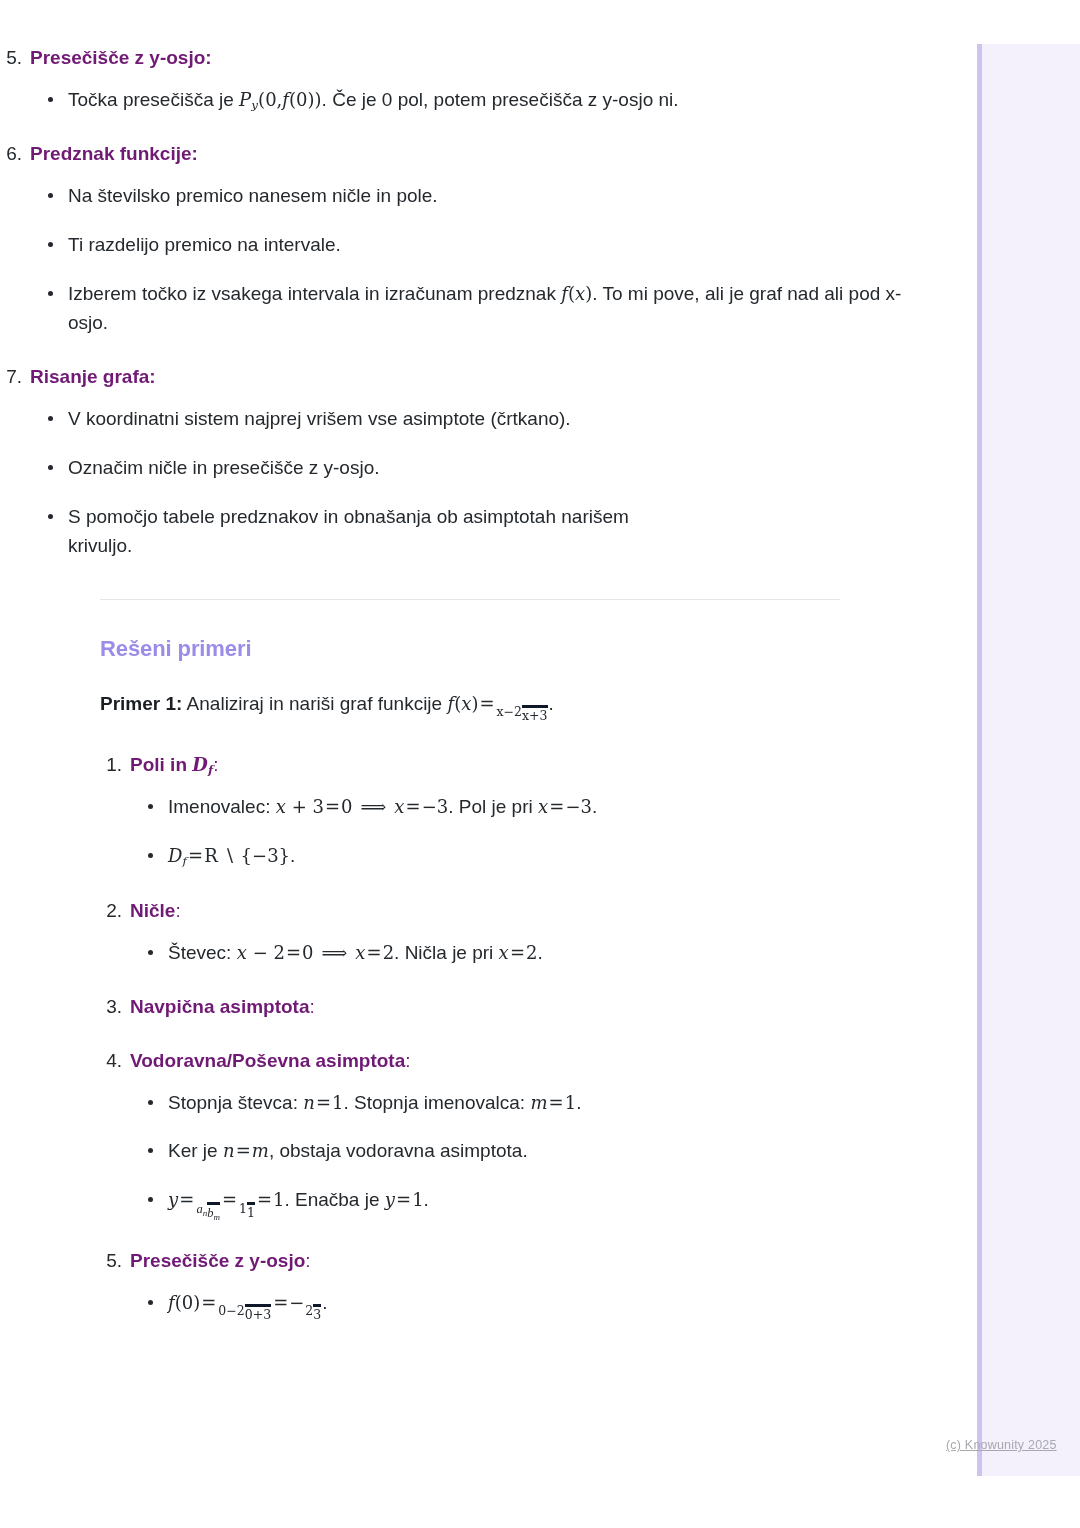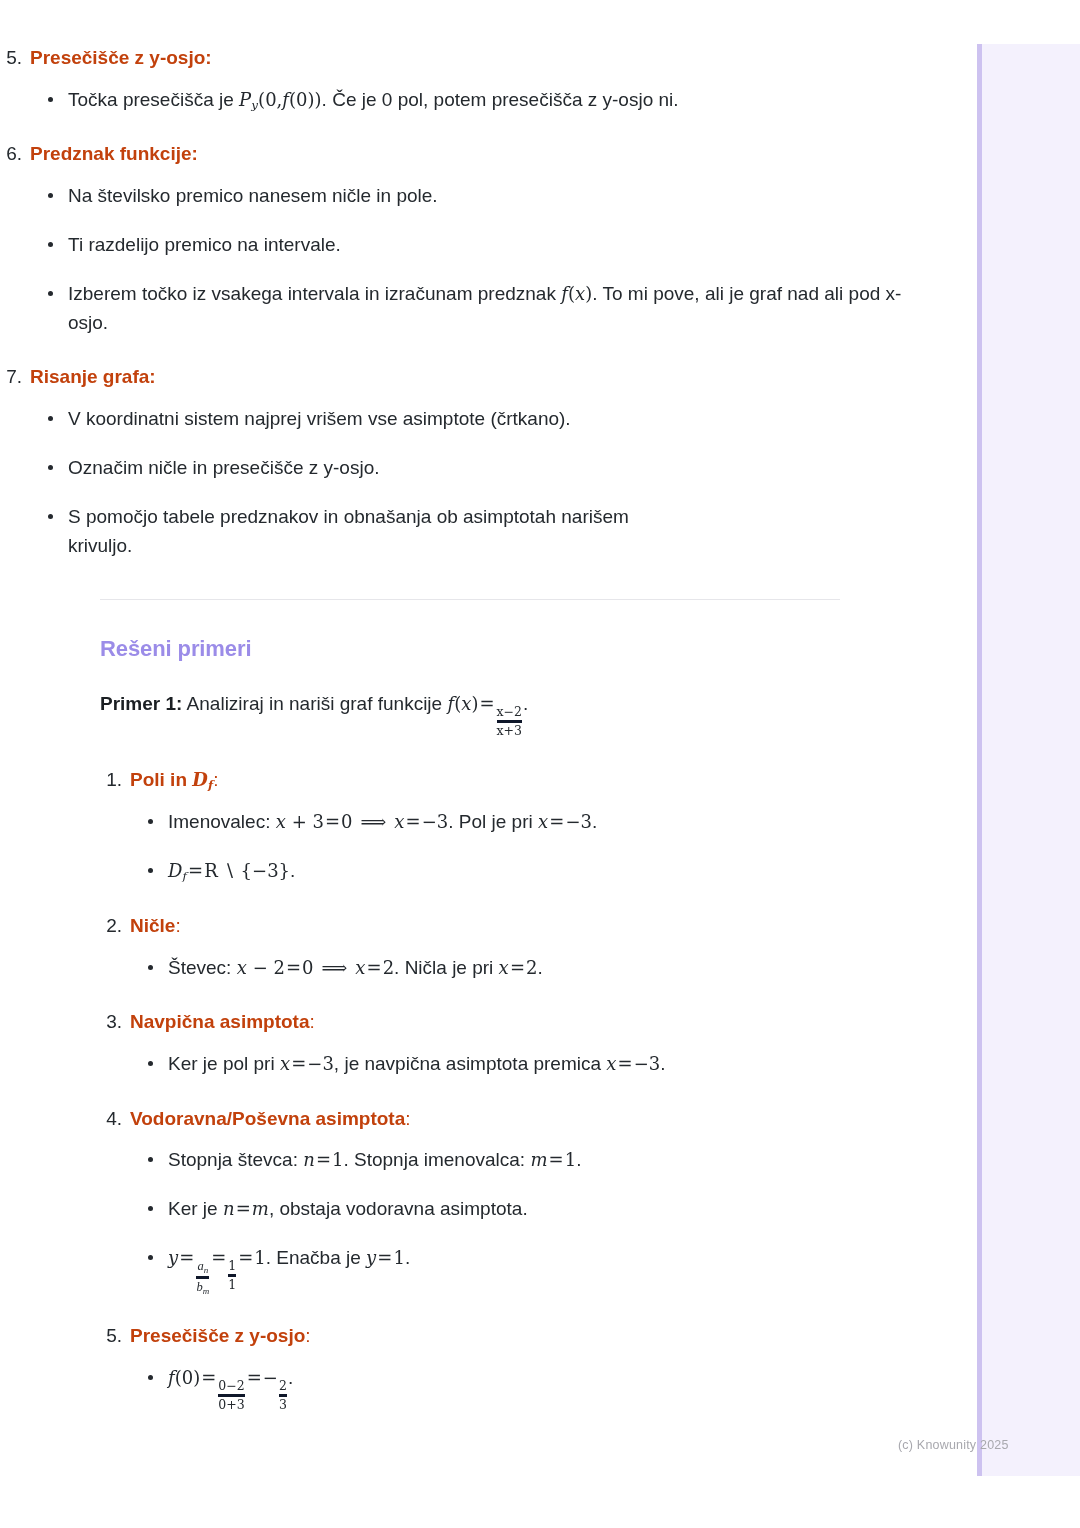--- a/index.html
+++ b/index.html
@@ -53,21 +53,21 @@
     width: 30px;
     min-width: 30px;
     text-align: right;
     padding-right: 8px;
     font-weight: 400;
     color: #24292e;
     box-sizing: border-box;
   }
   .num-item .num-text {
     font-weight: 700;
-    color: #c2410c;
+    color: #701a75;
     text-align: center;
   }
   .num-item .num-text .reg {
     font-weight: 400;
   }
 
   
   .bullets {
     margin: 14px 0 26px 0;
     padding: 0;
@@ -120,21 +120,21 @@
   .arrow {
     font-family: "DejaVu Serif", serif;
     font-style: normal;
     font-size: 18px;
     padding: 0 8px;
   }
 
   
   .frac {
     display: inline-flex;
-    flex-direction: column;
+    flex-direction: row;
     vertical-align: -0.50em;
     text-align: center;
     font-family: "DejaVu Serif", serif;
     font-size: 12.5px;
     line-height: 1.12;
     margin: 0 1px;
   }
   .frac .den { border-top: 3px solid #0f172a; padding-top: 1px; }
   .frac .num2 { padding-bottom: 1px; }
   .frac i { font-style: italic; font-family: Liberation Serif, serif; }
@@ -163,26 +163,27 @@
     font-size: 19px;
     line-height: 1.5;
     margin: 0 0 28px 0;
     color: #24292e;
   }
   .para b { font-weight: 700; color: #1b1f23; }
 
   
   .watermark {
     position: absolute;
-    left: 898px;
+    left: 946px;
     top: 1438px;
     font-size: 12.5px;
     color: #a8a8ae;
     white-space: nowrap;
     letter-spacing: .2px;
+    text-decoration: underline;
   }
 
   .indent-left { padding-left: 100px; }
 </style>
 </head>
 <body>
 
 <div class="side-panel"></div>
 
 <div class="page">
@@ -274,25 +275,20 @@
           <span class="dot"></span><span>Števec: </span><span class="mi">x</span><span class="mn"> − 2</span><span class="mrel">=</span><span class="mn">0</span><span class="arrow">⟹</span><span class="mi">x</span><span class="mrel">=</span><span class="mn">2</span><span>. Ničla je pri </span><span class="mi">x</span><span class="mrel">=</span><span class="mn">2</span><span>.</span>
         </li>
       </ul>
     </div>
 
     <div class="block">
       <div class="num-item">
         <span class="num">3.</span>
         <span class="num-text"><span>Navpična asimptota</span><span class="reg">:</span></span>
       </div>
-      <ul class="bullets">
-        <li>
-          <span class="dot"></span><span>Ker je pol pri </span><span class="mi">x</span><span class="mrel">=</span><span class="mn">−3</span><span>, je navpična asimptota premica </span><span class="mi">x</span><span class="mrel">=</span><span class="mn">−3</span><span>.</span>
-        </li>
-      </ul>
     </div>
 
     <div class="block">
       <div class="num-item">
         <span class="num">4.</span>
         <span class="num-text"><span>Vodoravna/Poševna asimptota</span><span class="reg">:</span></span>
       </div>
       <ul class="bullets">
         <li>
           <span class="dot"></span><span>Stopnja števca: </span><span class="mi">n</span><span class="mrel">=</span><span class="mn">1</span><span>. Stopnja imenovalca: </span><span class="mi">m</span><span class="mrel">=</span><span class="mn">1</span><span>.</span>

